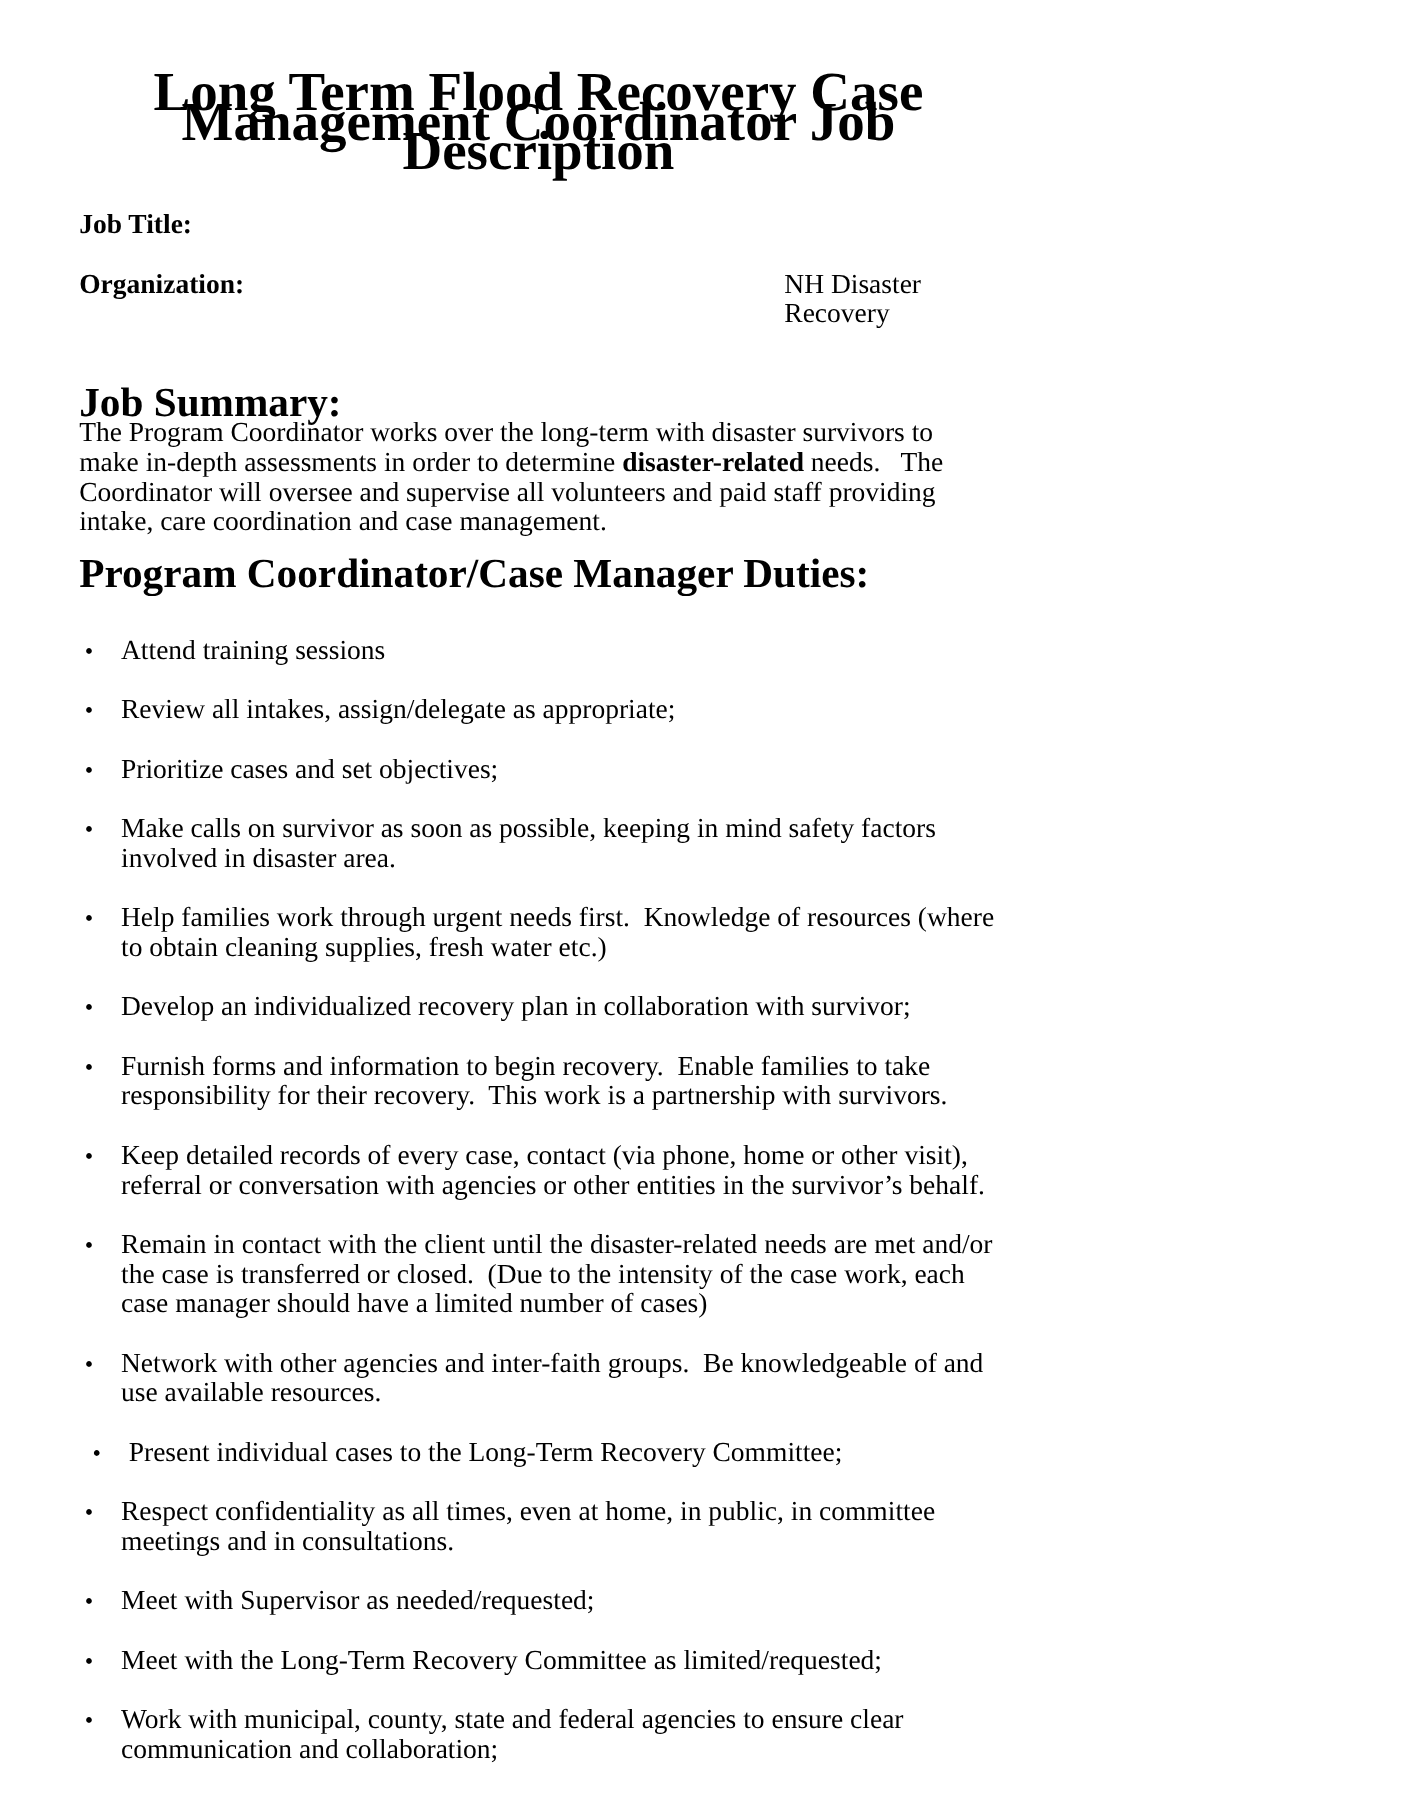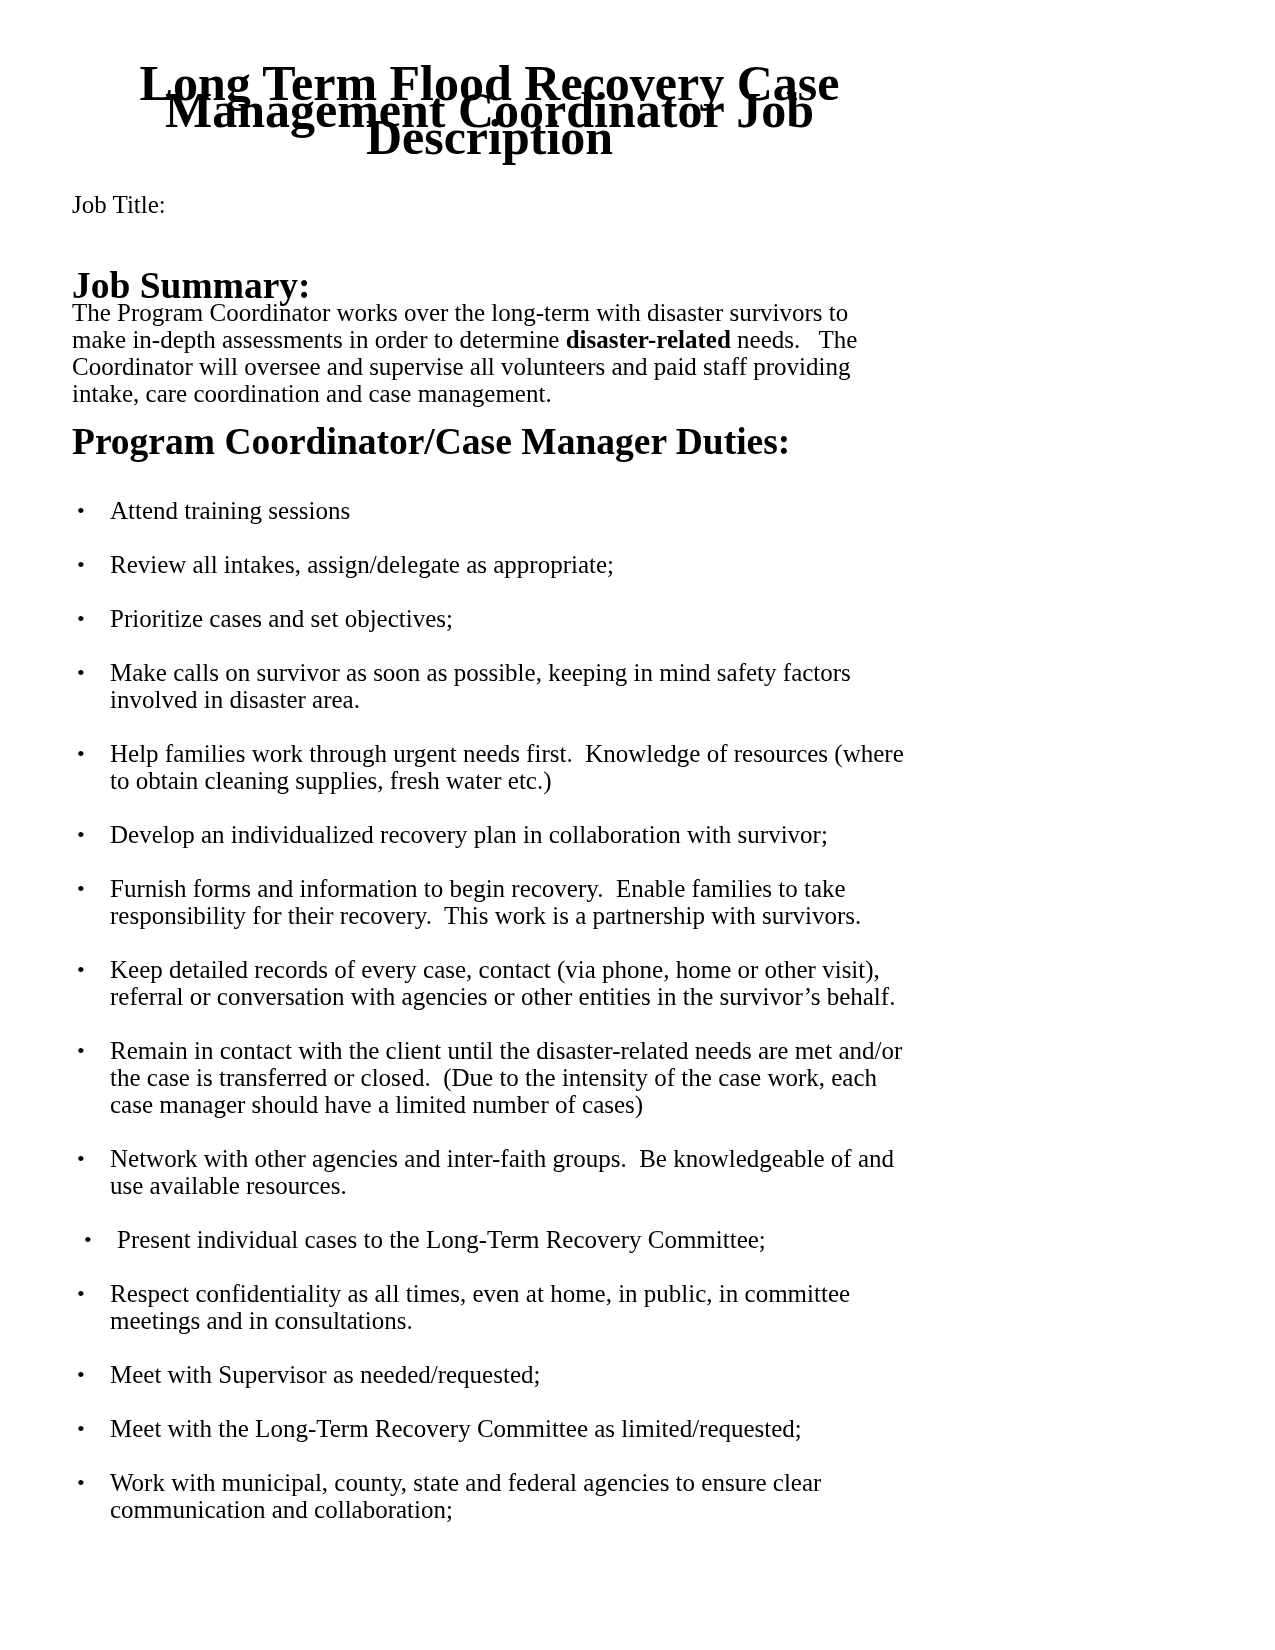--- a/index.html
+++ b/index.html
@@ -31,21 +31,21 @@
   .fields {
     margin: 0 0 26px 0;
   }
   .field-row {
     display: flex;
     align-items: flex-start;
     margin-bottom: 27px;
   }
   .field-label {
     flex: 0 0 641px;
-    font-weight: normal;
+    font-weight: bold;
     white-space: pre-wrap;
   }
   .field-values {
     flex: 1 1 auto;
   }
   .field-value {
     white-space: pre-wrap;
   }
   .section-heading {
     font-weight: bold;
@@ -92,20 +92,26 @@
 <div class="page">
 
   <h1 class="doc-title">Long Term Flood Recovery Case Management Coordinator Job Description</h1>
 
   <div class="fields">
 
     <div class="field-row">
       <div class="field-label">Job Title:</div>
     </div>
 
+    <div class="field-row">
+      <div class="field-label">Organization:</div>
+      <div class="field-values">
+        <div class="field-value">NH Disaster Recovery</div>
+      </div>
+    </div>
 
     <div class="field-row">
     </div>
 
   </div>
 
   <h2 class="section-heading">Job Summary:</h2>
   <p class="summary-para"><span>The Program Coordinator works over the long-term with disaster survivors to make in-depth assessments in order to determine </span><b>disaster-related</b><span> needs.   The Coordinator will oversee and supervise all volunteers and paid staff providing intake, care coordination and case management.</span></p>
 
   <h2 class="section-heading duties-heading">Program Coordinator/Case Manager Duties:</h2>

